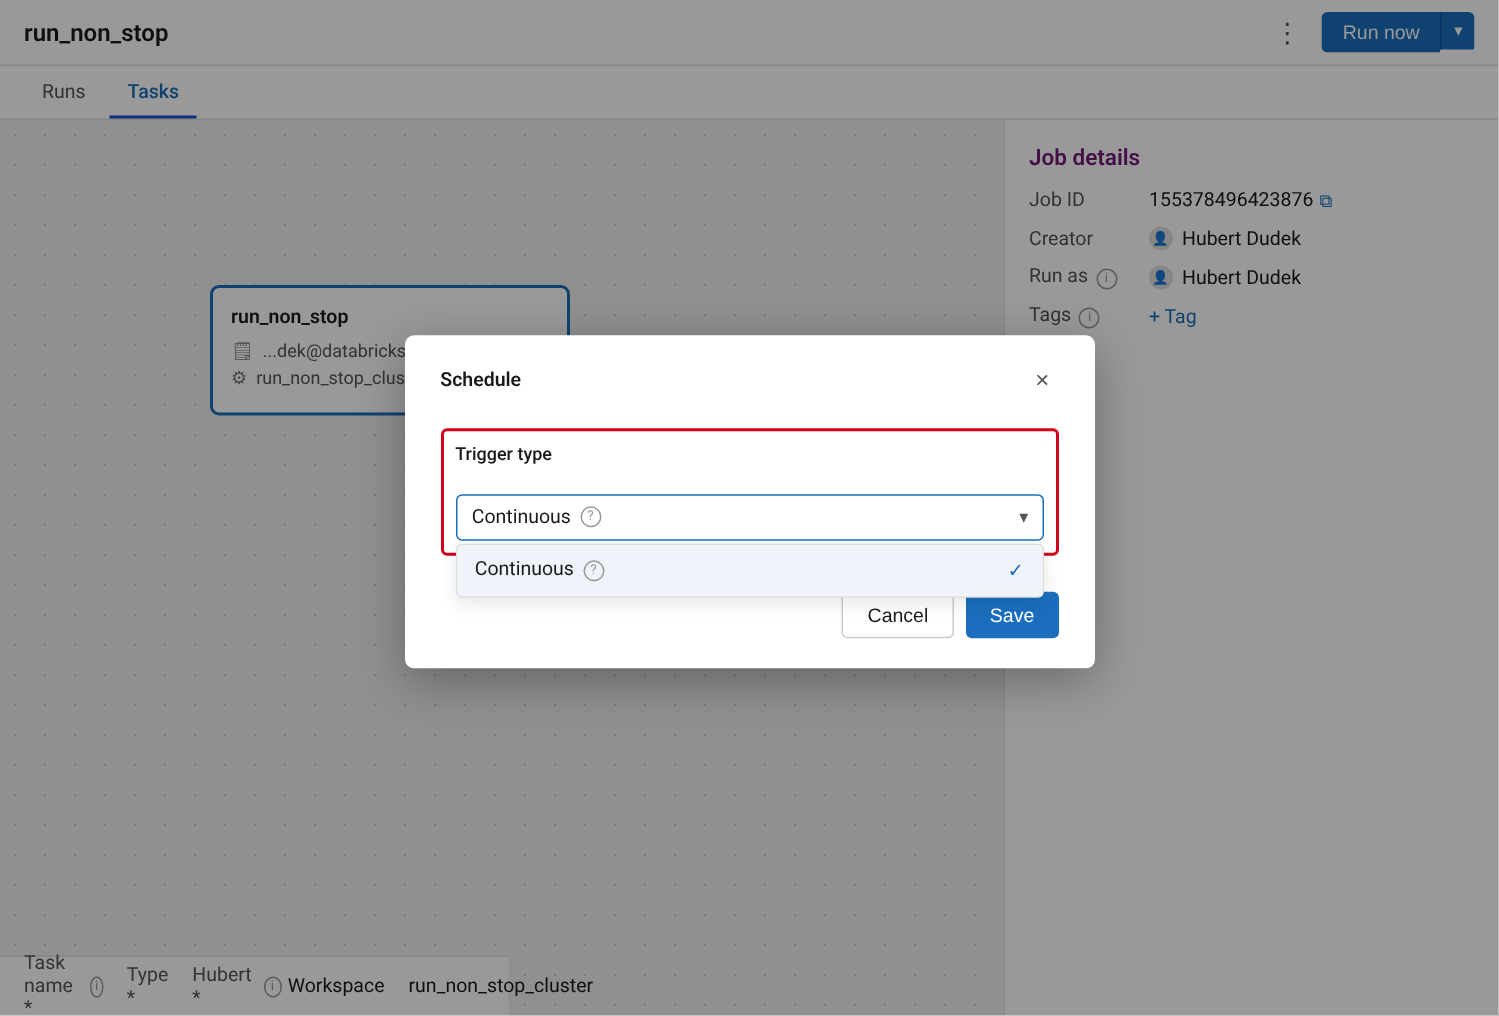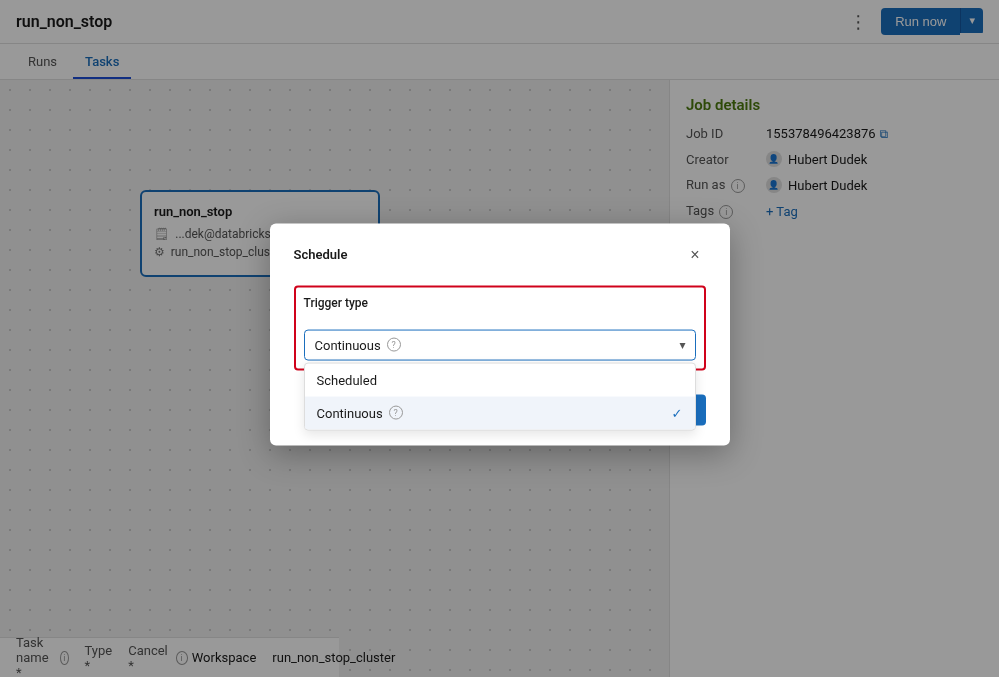--- a/index.html
+++ b/index.html
@@ -170,21 +170,21 @@
     .right-sidebar {
       width: 330px;
       background: #fff;
       border-left: 1px solid #e0e0e0;
       padding: 16px;
       overflow-y: auto;
     }
     .sidebar-section-title {
       font-size: 15px;
       font-weight: 600;
-      color: #4d7c0f;
+      color: #701a75;
       margin-bottom: 12px;
     }
     .sidebar-row {
       display: flex;
       align-items: center;
       margin-bottom: 10px;
       font-size: 13px;
     }
     .sidebar-label {
       width: 80px;
@@ -451,21 +451,21 @@
 
       <div class="bottom-bar">
         <div class="bottom-field">
           <span>Task name *</span>
           <span class="info-icon">i</span>
         </div>
         <div class="bottom-field">
           <span>Type *</span>
         </div>
         <div class="bottom-field">
-          <span>Cancel *</span>
+          <span>Hubert *</span>
           <span class="info-icon">i</span>
           <span class="bottom-value">Workspace</span>
         </div>
         <div class="bottom-field">
           <span class="bottom-value">run_non_stop_cluster</span>
         </div>
       </div>
     </div>
 
     <div class="right-sidebar">
@@ -525,23 +525,20 @@
       <div class="dropdown-wrapper">
         <div class="dropdown-display">
           <div class="dropdown-display-text">
             <span>Continuous</span>
             <span class="info-icon">?</span>
           </div>
         </div>
         <span class="dropdown-chevron">▾</span>
 
         <div class="dropdown-menu">
-          <div class="dropdown-option">
-            <span>Scheduled</span>
-          </div>
           <div class="dropdown-option selected">
             <div style="display:flex;align-items:center;gap:4px;">
               <span>Continuous</span>
               <span class="info-icon">?</span>
             </div>
             <span class="check-icon">✓</span>
           </div>
         </div>
       </div>
     </div>

